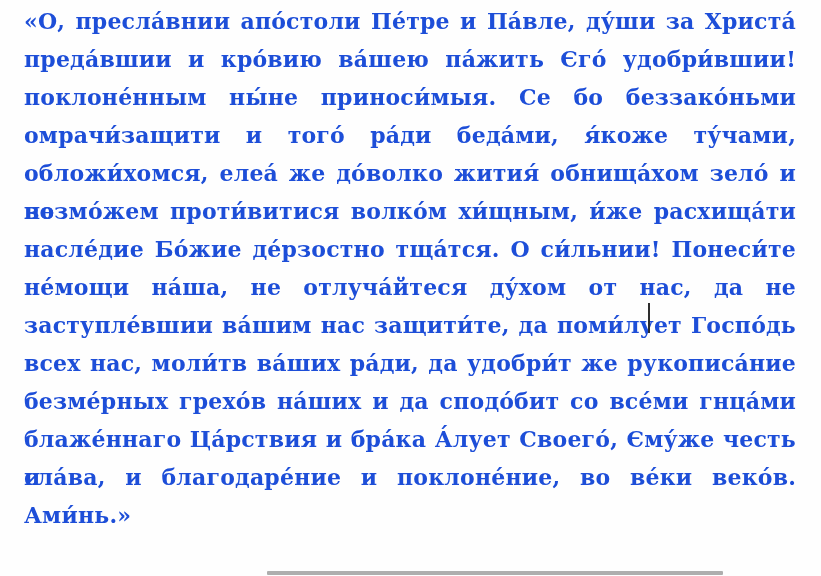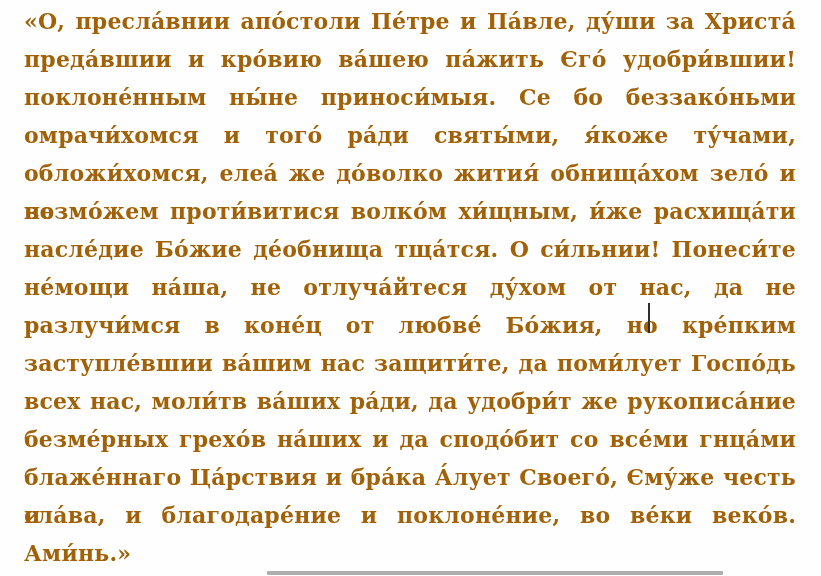--- a/index.html
+++ b/index.html
@@ -20,21 +20,21 @@
     top: 2px;
     left: 24px;
     right: 25px;
   }
   .prayer-line {
     display: block;
     height: 38px;
     line-height: 38px;
     font-size: 22px;
     font-weight: 700;
-    color: #a16207;
+    color: #1d4ed8;
     letter-spacing: 0.2px;
     text-align: justify;
     text-align-last: justify;
     white-space: normal;
     overflow: visible;
   }
   .caret-mark {
     position: absolute;
     left: 648px;
     top: 303px;
@@ -53,26 +53,25 @@
   }
 </style>
 </head>
 <body>
 
 <div class="page">
   <div class="prayer-text">
     <div class="prayer-line">«О, пресла́внии апо́столи Пе́тре и Па́вле, ду́ши за Христа́</div>
     <div class="prayer-line">преда́вшии и кро́вию ва́шею па́жить Єго́ удобри́вшии!</div>
     <div class="prayer-line">поклоне́нным ны́не приноси́мыя. Се бо беззако́ньми</div>
-    <div class="prayer-line">омрачи́хомся и того́ ра́ди святы́ми, я́коже ту́чами,</div>
+    <div class="prayer-line">омрачи́защити и того́ ра́ди беда́ми, я́коже ту́чами,</div>
     <div class="prayer-line">обложи́хомся, елеа́ же до́волко жития́ обнища́хом зело́ и не</div>
     <div class="prayer-line">возмо́жем проти́витися волко́м хи́щным, и́же расхища́ти</div>
-    <div class="prayer-line">насле́дие Бо́жие де́обнища тща́тся. О си́льнии! Понеси́те</div>
+    <div class="prayer-line">насле́дие Бо́жие де́рзостно тща́тся. О си́льнии! Понеси́те</div>
     <div class="prayer-line">не́мощи на́ша, не отлуча́йтеся ду́хом от нас, да не</div>
-    <div class="prayer-line">разлучи́мся в коне́ц от любве́ Бо́жия, но кре́пким</div>
     <div class="prayer-line">заступле́вшии ва́шим нас защити́те, да поми́лует Госпо́дь</div>
     <div class="prayer-line">всех нас, моли́тв ва́ших ра́ди, да удобри́т же рукописа́ние</div>
     <div class="prayer-line">безме́рных грехо́в на́ших и да сподо́бит со все́ми гнца́ми</div>
     <div class="prayer-line">блаже́ннаго Ца́рствия и бра́ка А́лует Своего́, Єму́же честь и</div>
     <div class="prayer-line">сла́ва, и благодаре́ние и поклоне́ние, во ве́ки веко́в. Ами́нь.»</div>
   </div>
 
   <div class="caret-mark"></div>
   <div class="bottom-bar"></div>
 </div>

